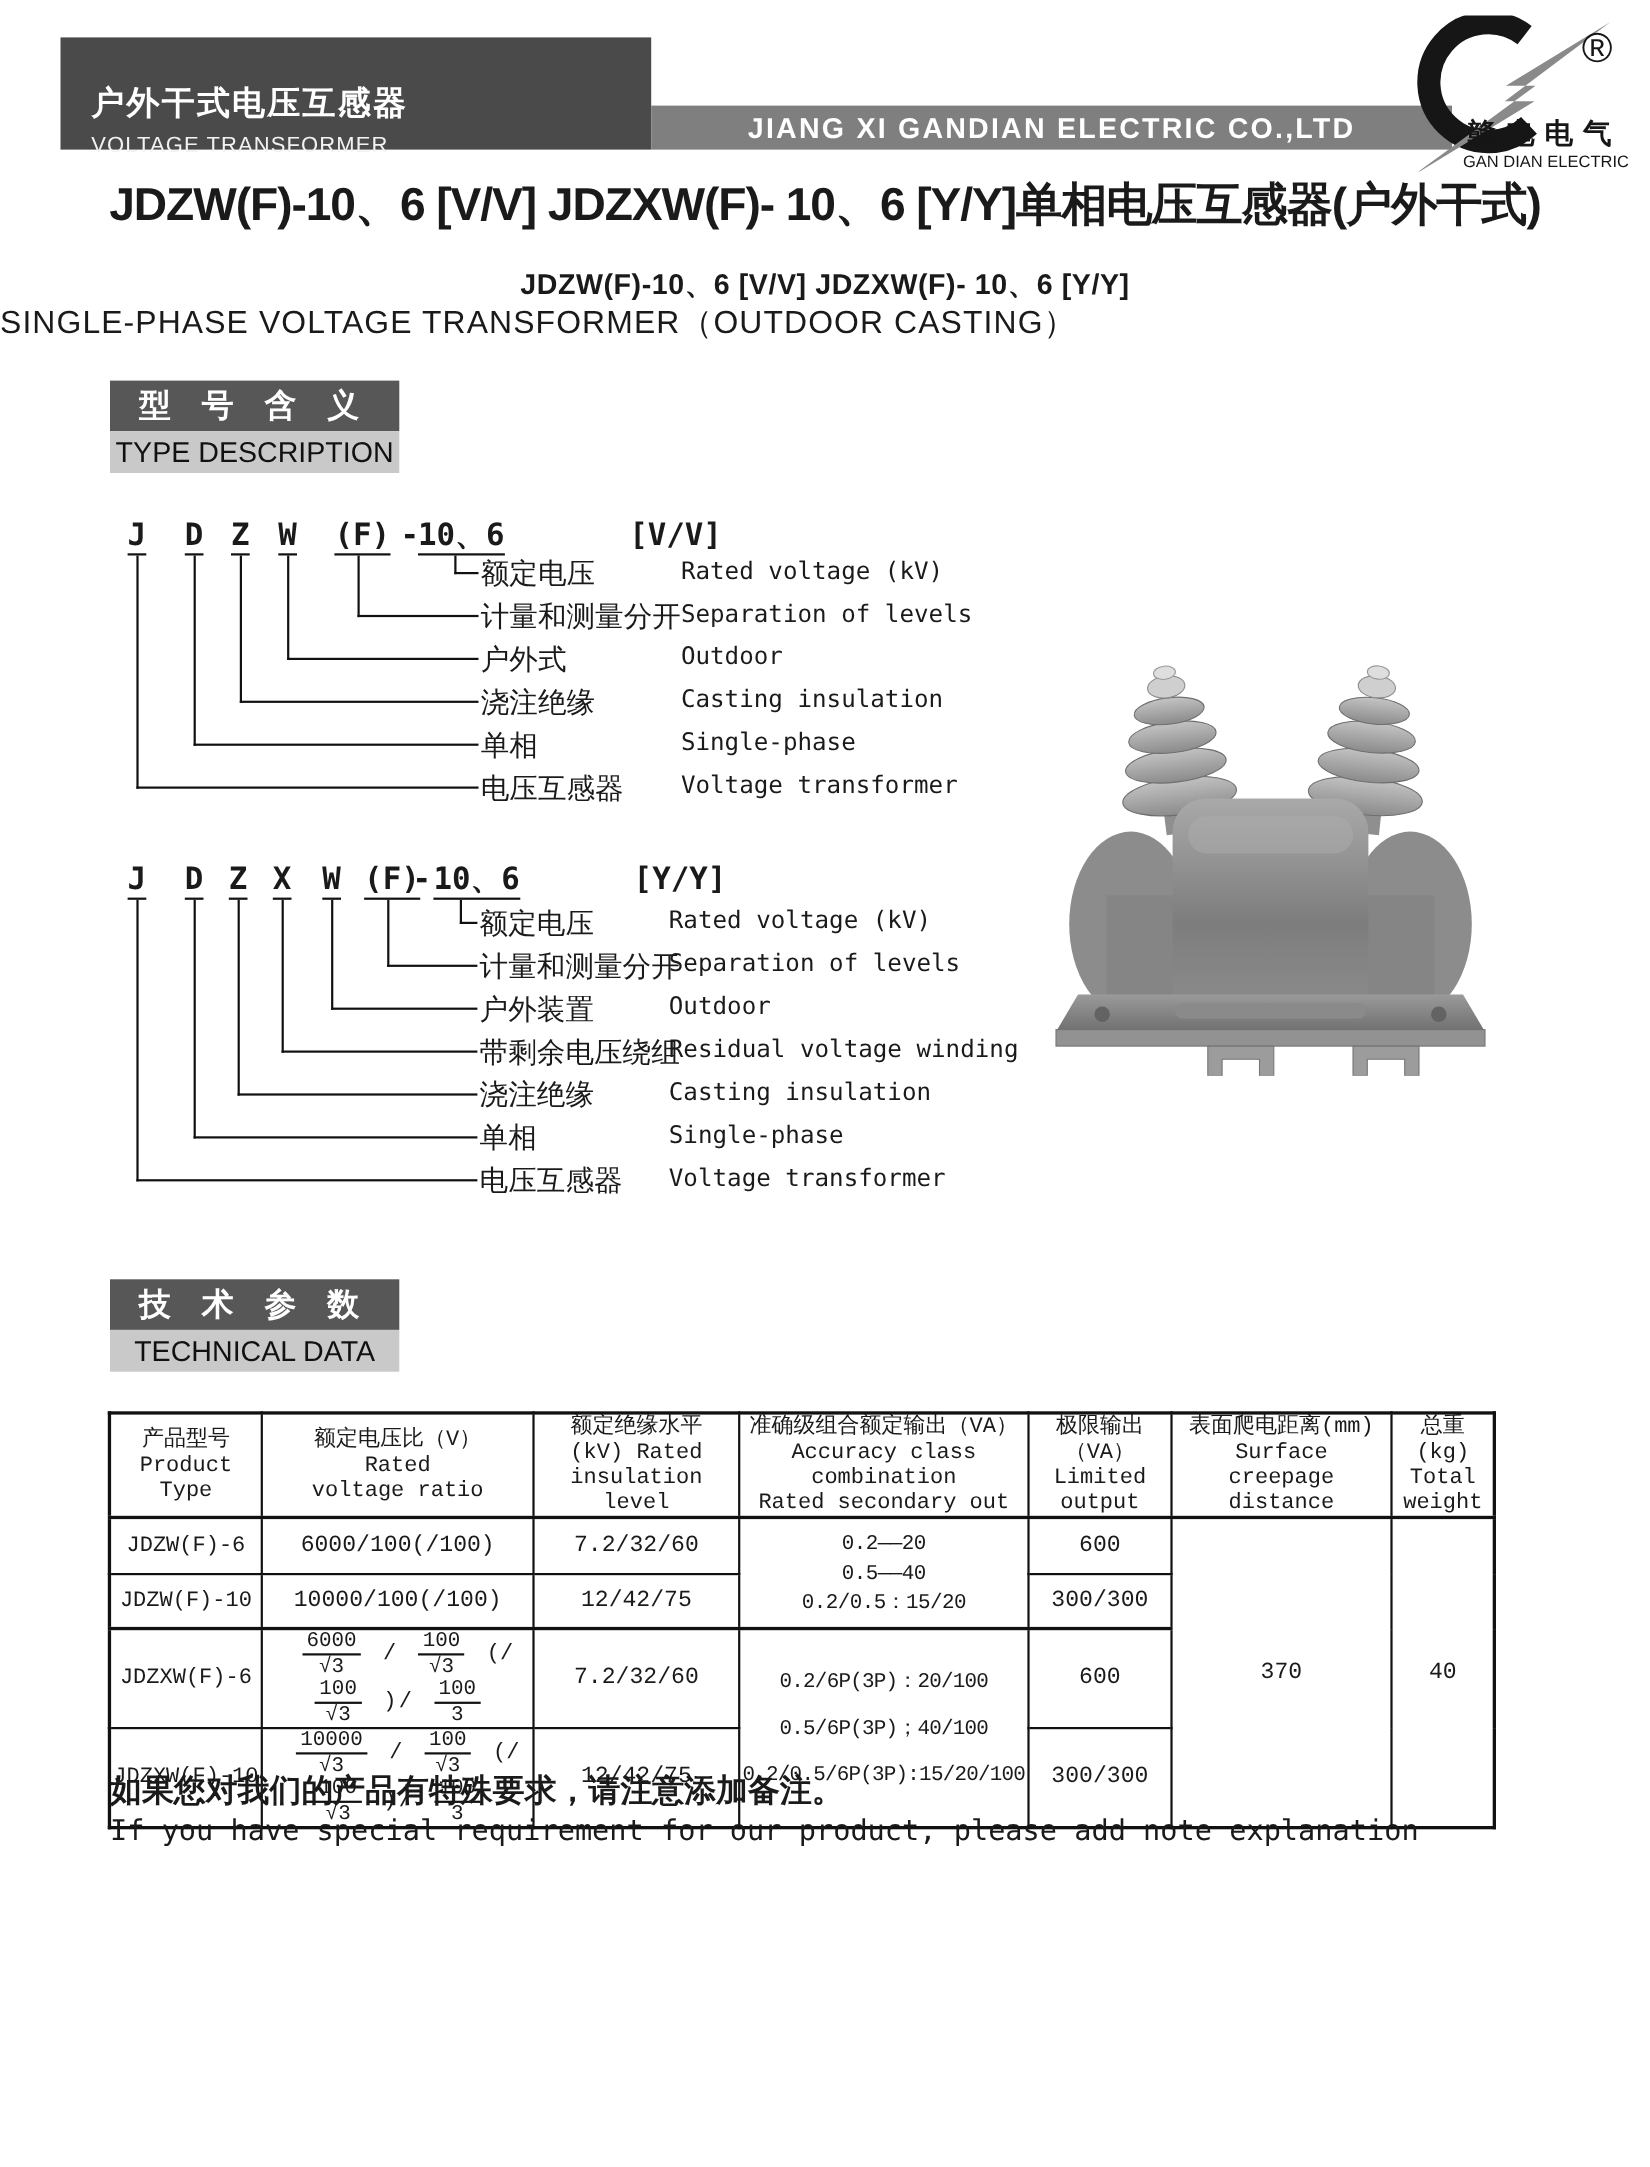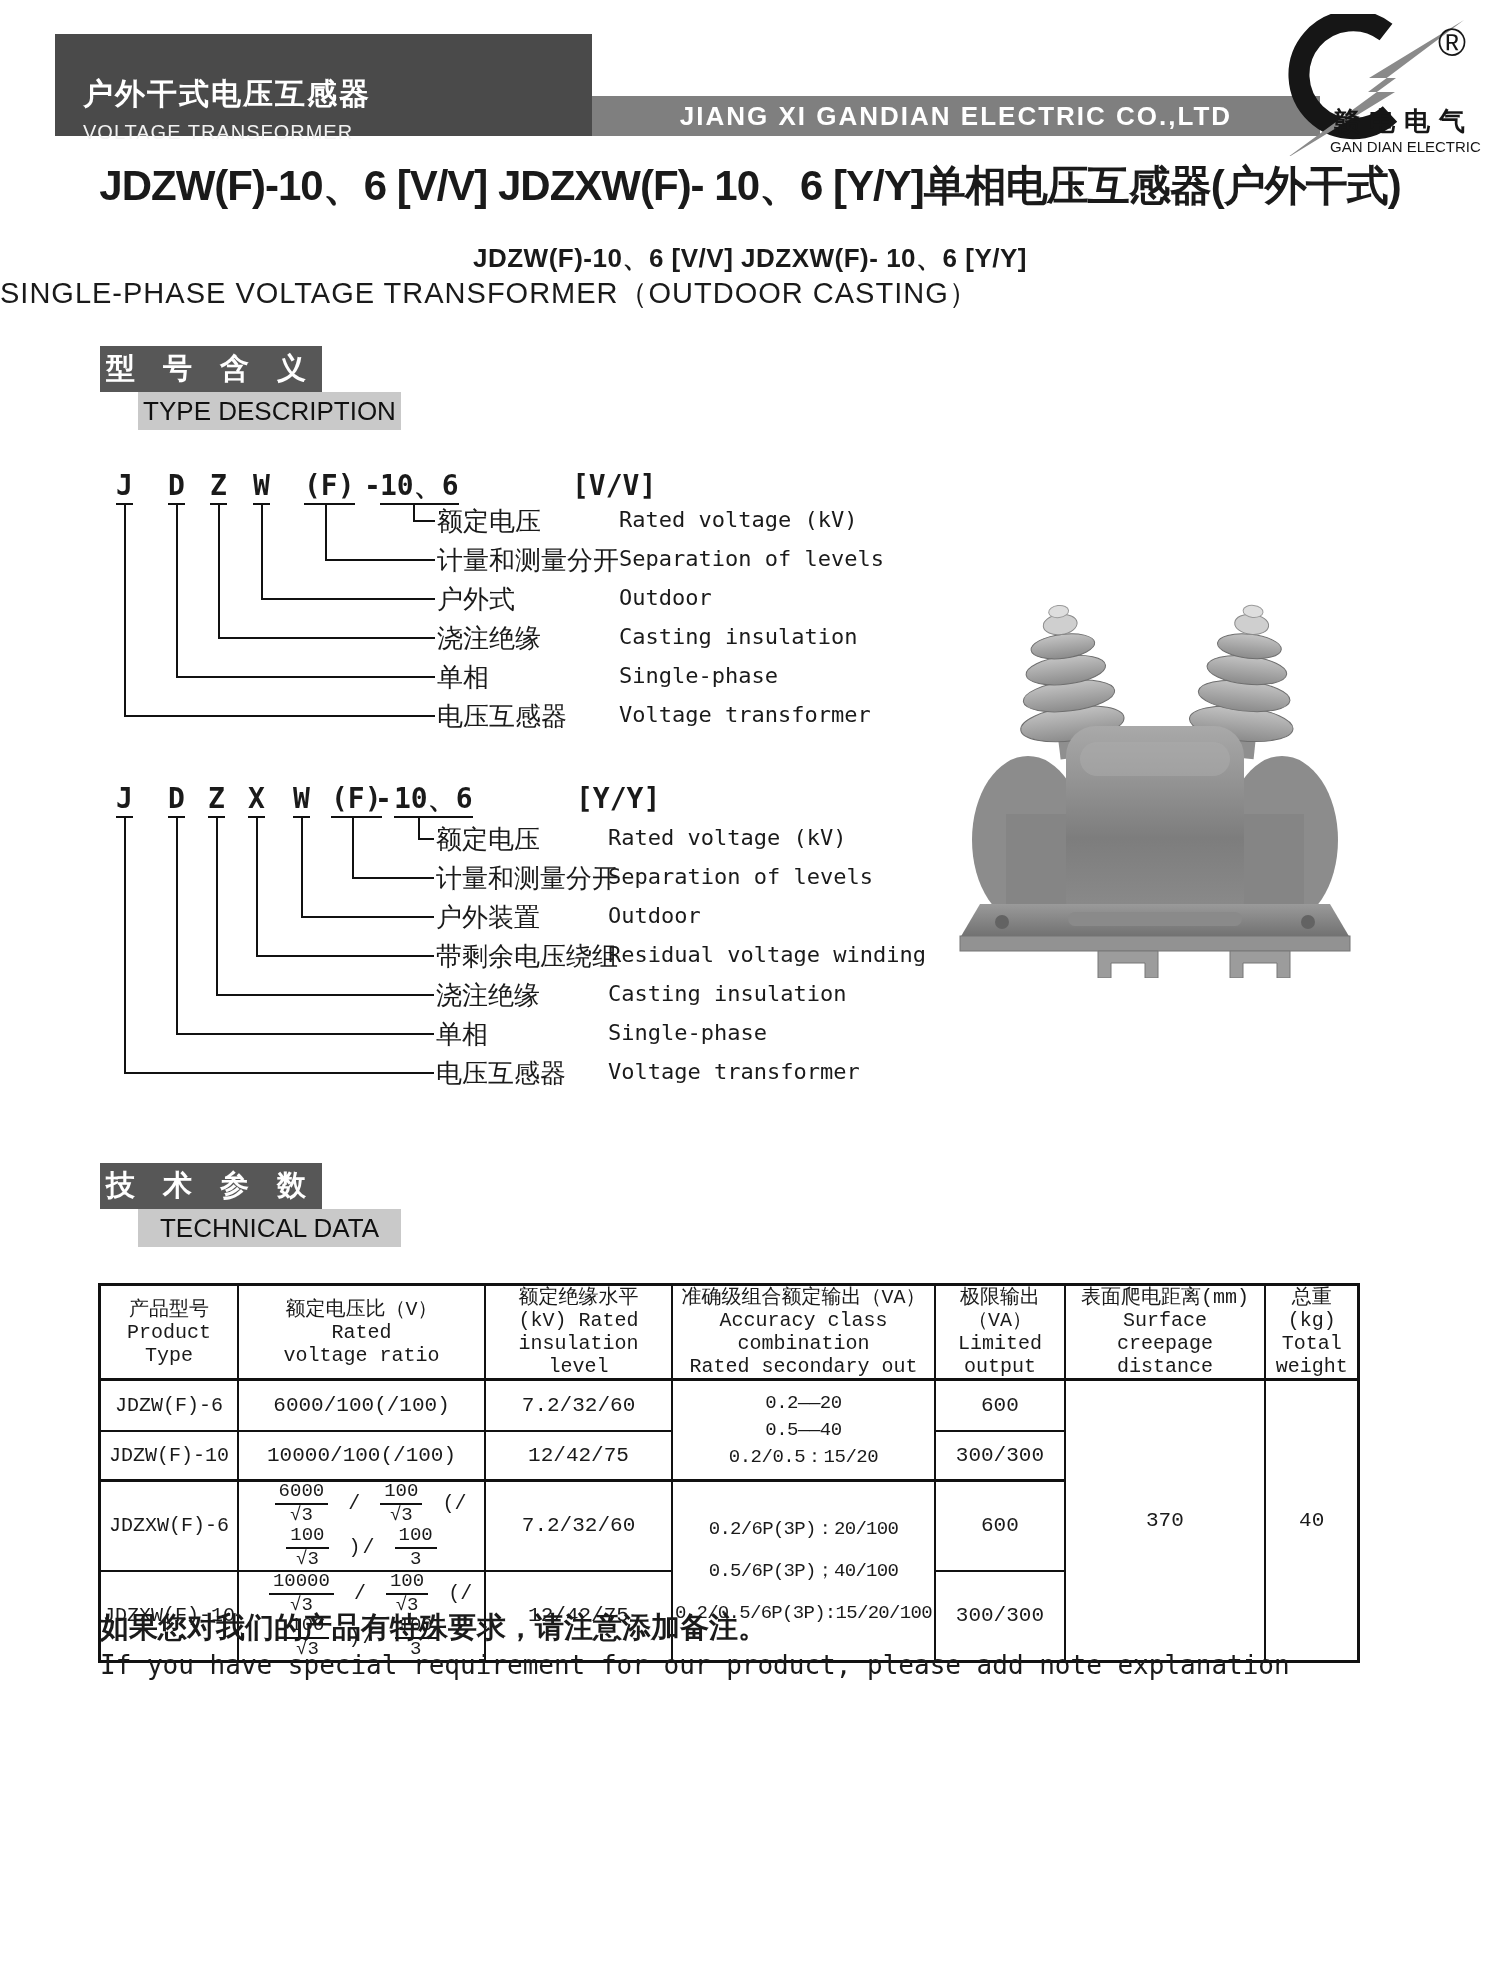--- a/index.html
+++ b/index.html
@@ -16,24 +16,24 @@
   #hdr-mid-bot{left:592px;top:96px;width:728px;height:40px;background:#7f7f7f;display:flex;align-items:center;justify-content:center;
                font-size:26px;font-weight:bold;color:#fff;letter-spacing:2px;}
   #logo{left:1238px;top:14px;width:262px;height:142px;}
 
   
   #title-main{left:0;top:158px;width:100%;text-align:center;font-size:42px;font-weight:bold;letter-spacing:-1px;white-space:nowrap;}
   #title-sub{left:0;top:241px;width:100%;text-align:center;font-size:26px;font-weight:600;letter-spacing:0.5px;white-space:nowrap;}
   #title-sub-en{left:0;top:274px;width:100%;text-align:left;font-size:29px;letter-spacing:1px;white-space:nowrap;}
 
   
-  .sec-dark{width:222px;height:46px;background:#575757;color:#fff;display:flex;align-items:center;justify-content:center;
+  .sec-dark{width:263px;height:46px;background:#575757;color:#fff;display:flex;align-items:center;justify-content:center;
             font-size:29px;font-weight:bold;letter-spacing:10px;}
   .sec-light{width:263px;height:38px;background:#c9c9c9;color:#111;display:flex;align-items:center;justify-content:center;
-             font-size:26px;font-weight:500;margin-left:38px;}
+             font-size:26px;font-weight:500;}
 
   
   .code-token{position:absolute;font-family:"DejaVu Sans Mono",monospace;font-size:28px;font-weight:bold;line-height:32px;}
   .code-token.u{border-bottom:2px solid #111;padding-bottom:1px;}
   .conn{position:absolute;border-left:2px solid #111;border-bottom:2px solid #111;}
   .dlabel{position:absolute;height:34px;white-space:nowrap;}
   .dlabel .zh{font-size:26px;letter-spacing:0px;font-family:"Liberation Serif",serif;}
   .dlabel .en{position:absolute;top:3px;font-size:22px;font-family:"DejaVu Sans Mono",monospace;}
 
   

